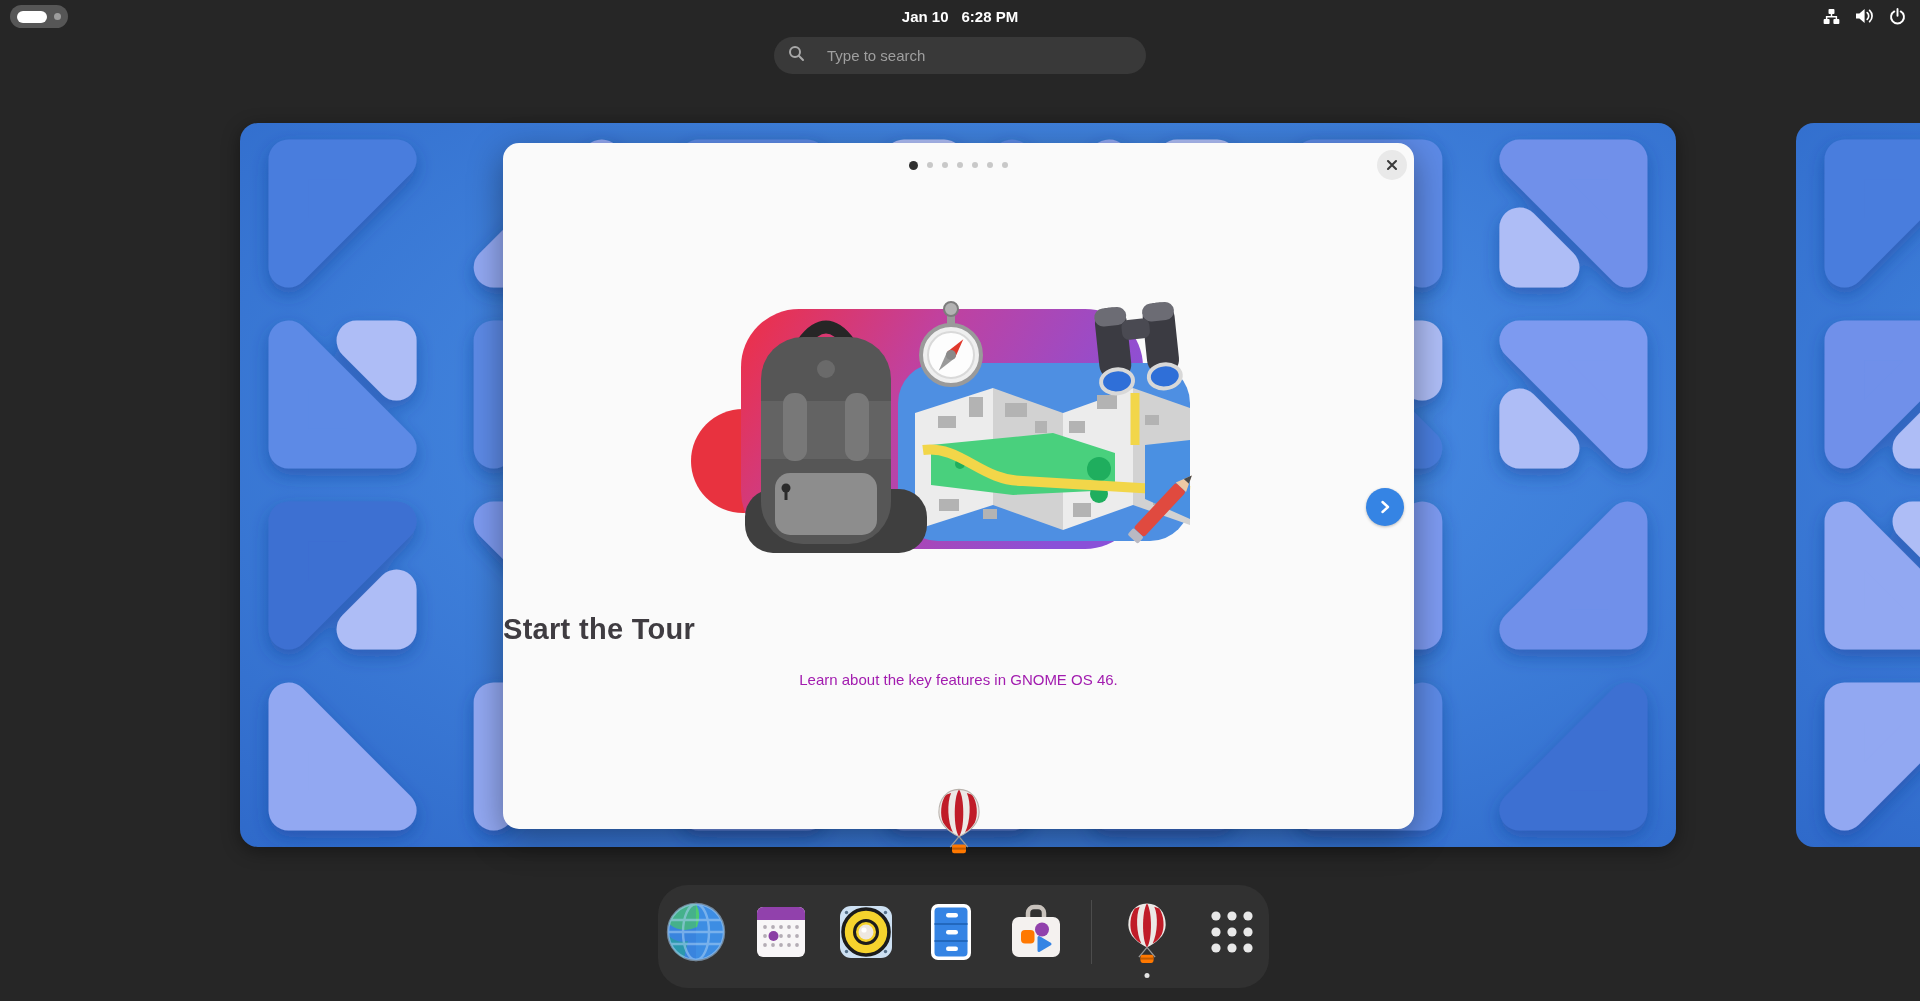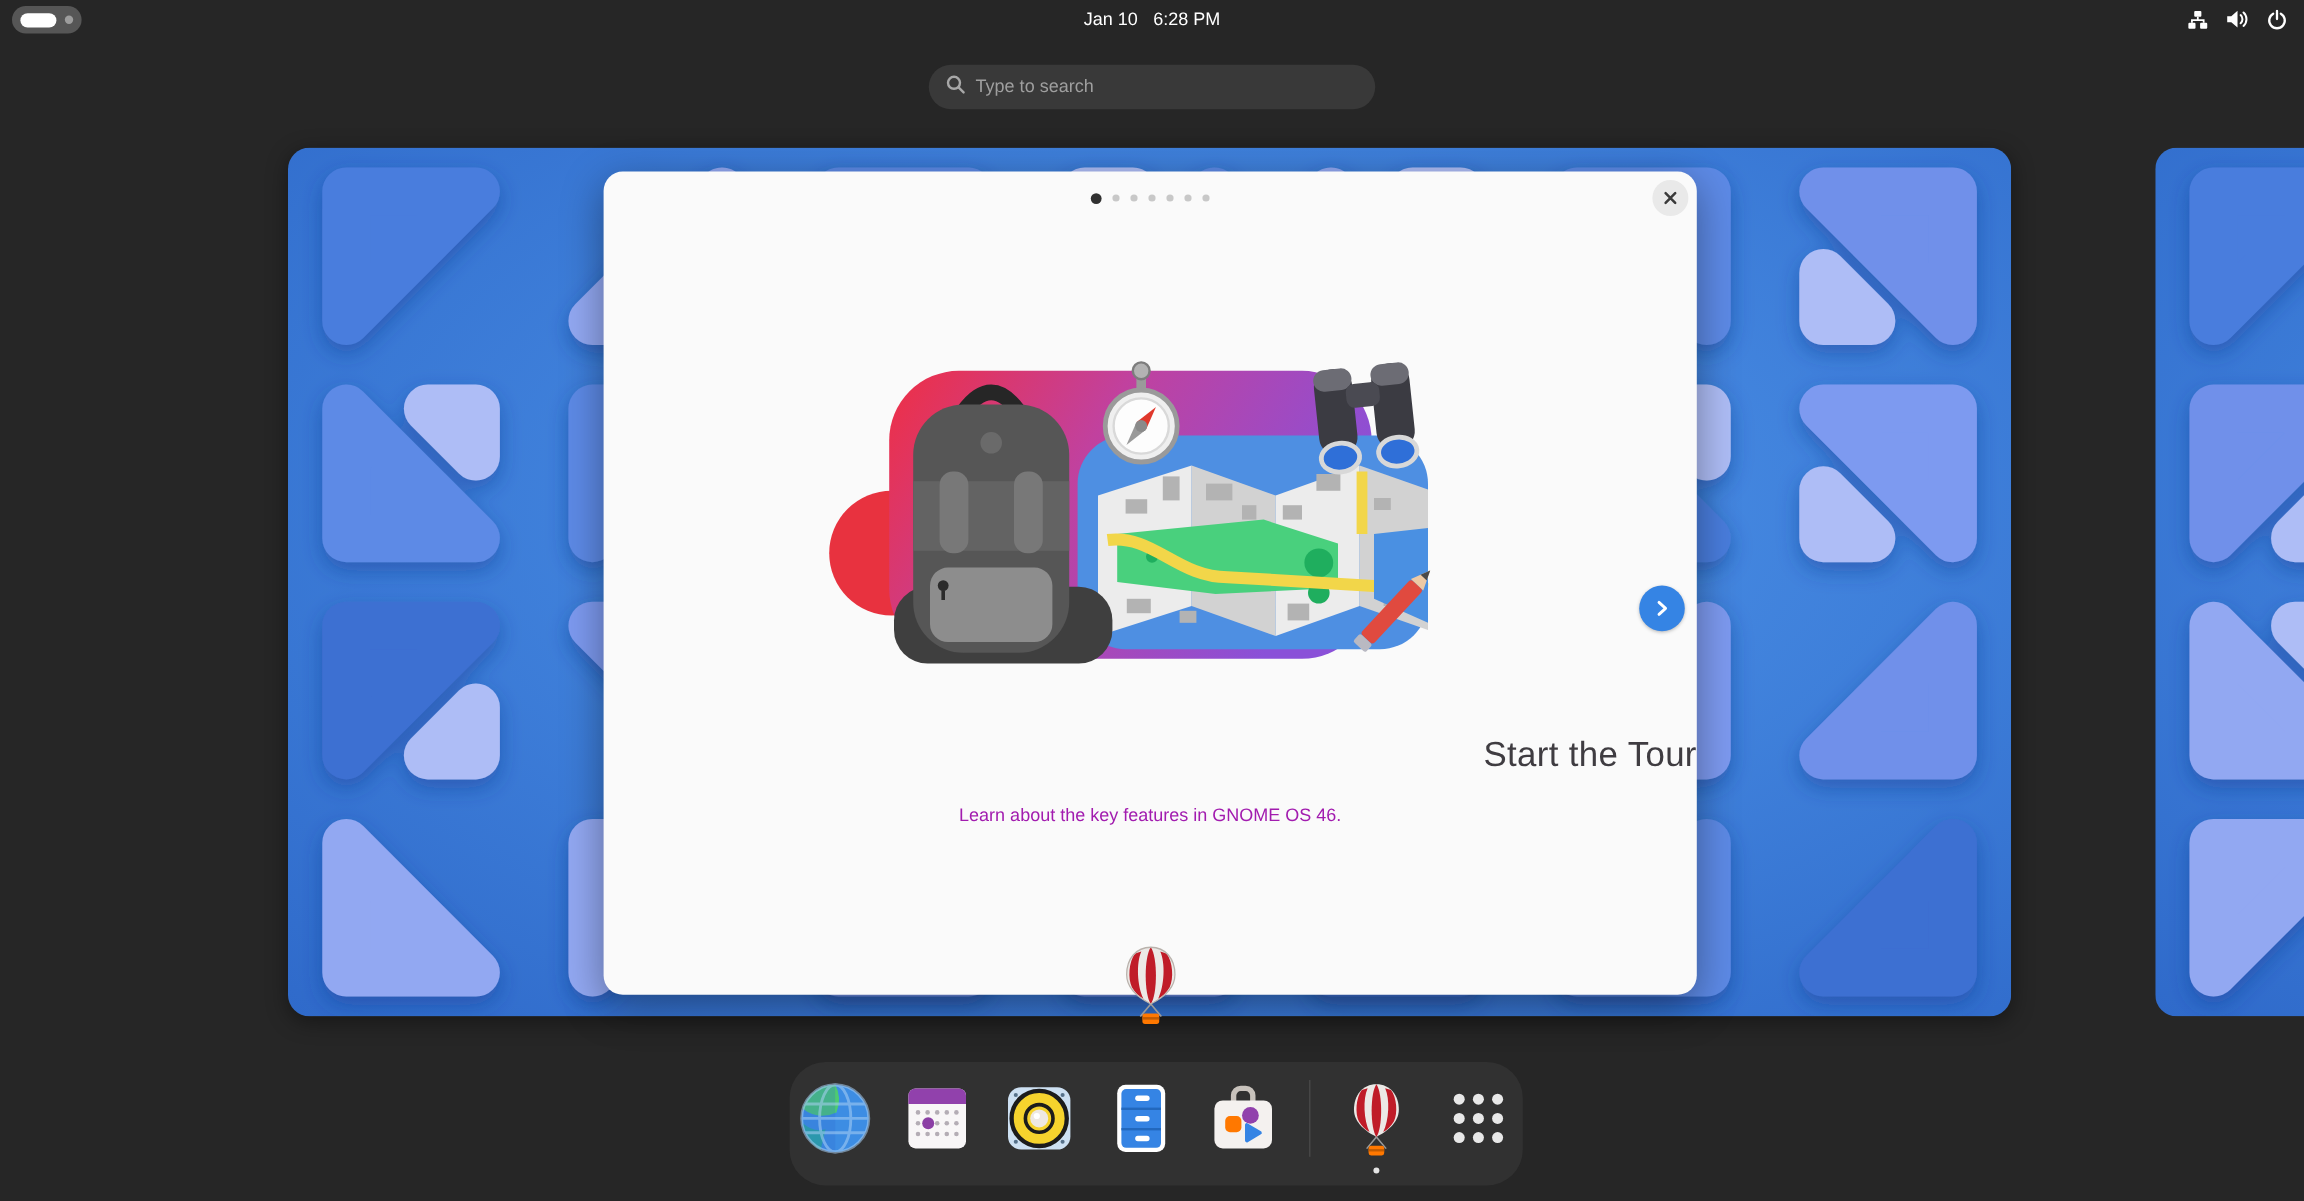--- a/index.html
+++ b/index.html
@@ -15,33 +15,33 @@
   .ws-pill {
     position:absolute; left:10px; top:5px; height:23px; min-width:52px;
     background:#565656; border-radius:12px; display:flex; align-items:center;
     gap:7px; padding:0 7px; cursor:pointer;
   }
   .ws-active { width:30px; height:12px; background:#ffffff; border-radius:6px; }
   .ws-dot    { width:7px;  height:7px;  background:#9d9d9d; border-radius:50%; }
   .clock {
     position:absolute; left:50%; transform:translateX(-50%); top:0; height:32px;
     display:flex; align-items:center; gap:13px; color:#ffffff;
-    font-size:15px; font-weight:400; cursor:pointer;
+    font-size:15px; font-weight:700; cursor:pointer;
   }
   .sys-icons {
     position:absolute; right:14px; top:0; height:32px;
     display:flex; align-items:center; gap:15px; cursor:pointer;
   }
   .sys-icons svg { display:block; }
 
   
   .search-bar {
-    position:absolute; left:50%; transform:translateX(-50%); top:54px;
+    position:absolute; left:50%; transform:translateX(-50%); top:37px;
     width:372px; height:37px; background:#393939; border-radius:19px;
-    display:flex; align-items:center; padding:0 14px; gap:8px; cursor:text;
+    display:flex; align-items:center; padding:0 14px; gap:22px; cursor:text;
   }
   .search-bar .ph { color:#9f9f9f; font-size:15px; }
 
   
   .workspace-main {
     position:absolute; left:240px; top:123px; width:1436px; height:724px;
     border-radius:18px; overflow:hidden; box-shadow:0 4px 18px rgba(0,0,0,.4);
   }
   .workspace-next {
     position:absolute; left:1796px; top:123px; width:124px; height:724px;
@@ -61,22 +61,22 @@
   }
   .page-dots .dot { width:6px; height:6px; border-radius:50%; background:#c8c8c8; cursor:pointer; }
   .page-dots .dot.active { width:9px; height:9px; background:#303030; }
   .close-btn {
     position:absolute; top:7px; right:7px; width:30px; height:30px;
     border-radius:50%; background:#e9e9e9; border:none; cursor:pointer;
     display:flex; align-items:center; justify-content:center;
   }
   .illustration { position:absolute; top:150px; left:180px; }
   .tour-title {
-    position:absolute; top:470px; width:100%; text-align:right;
-    font-size:29px; font-weight:400; color:#3f3c41; letter-spacing:.3px;
+    position:absolute; top:470px; width:100%; text-align:left;
+    font-size:29px; font-weight:700; color:#3f3c41; letter-spacing:.3px;
   }
   .tour-subtitle {
     position:absolute; top:528px; width:100%; text-align:center;
     font-size:15px; color:#a21caf;
   }
   .next-btn {
     position:absolute; top:345px; right:10px; width:38px; height:38px;
     border-radius:50%; background:var(--accent,#3584e4); border:none; cursor:pointer;
     display:flex; align-items:center; justify-content:center;
     box-shadow:0 1px 3px rgba(0,0,0,.25);

